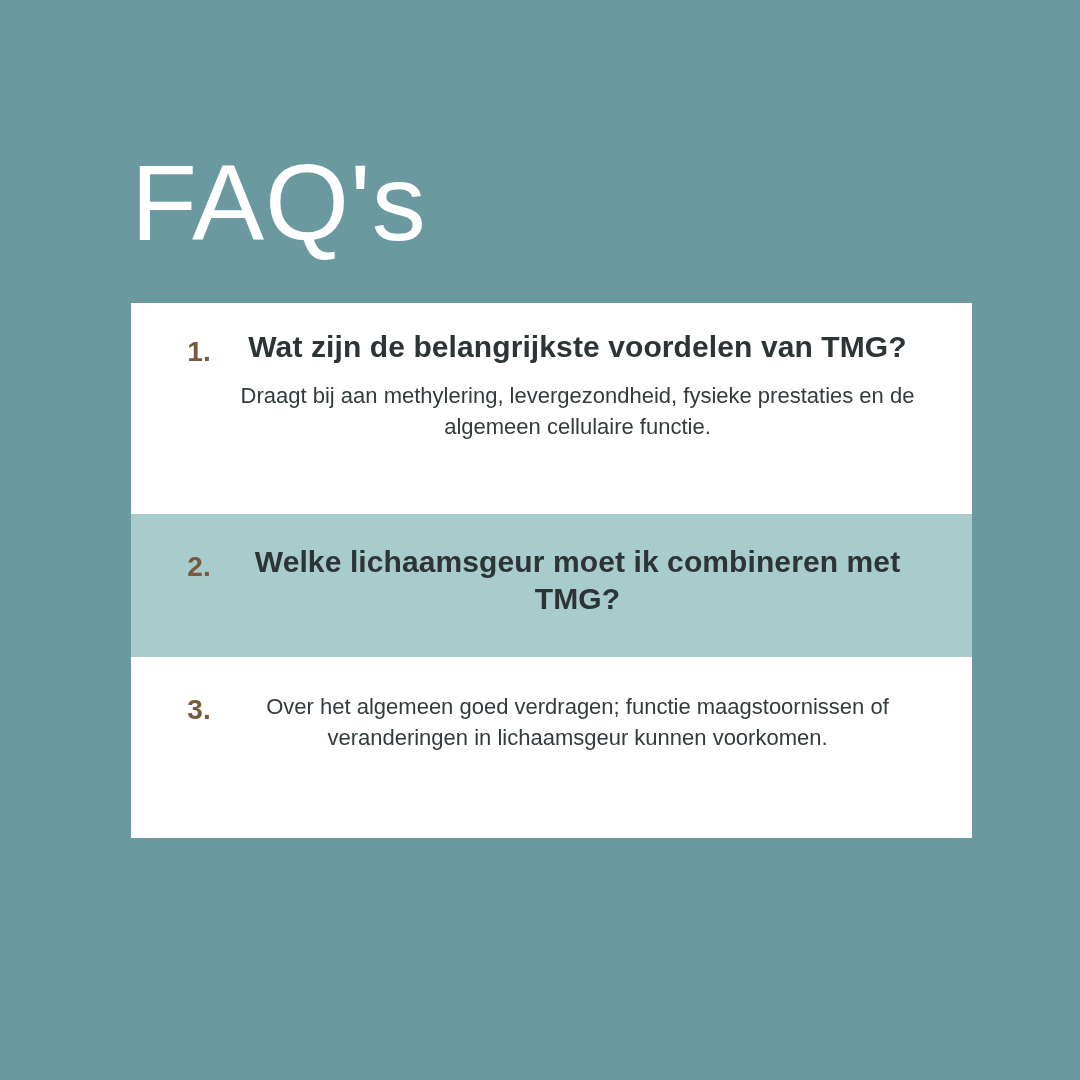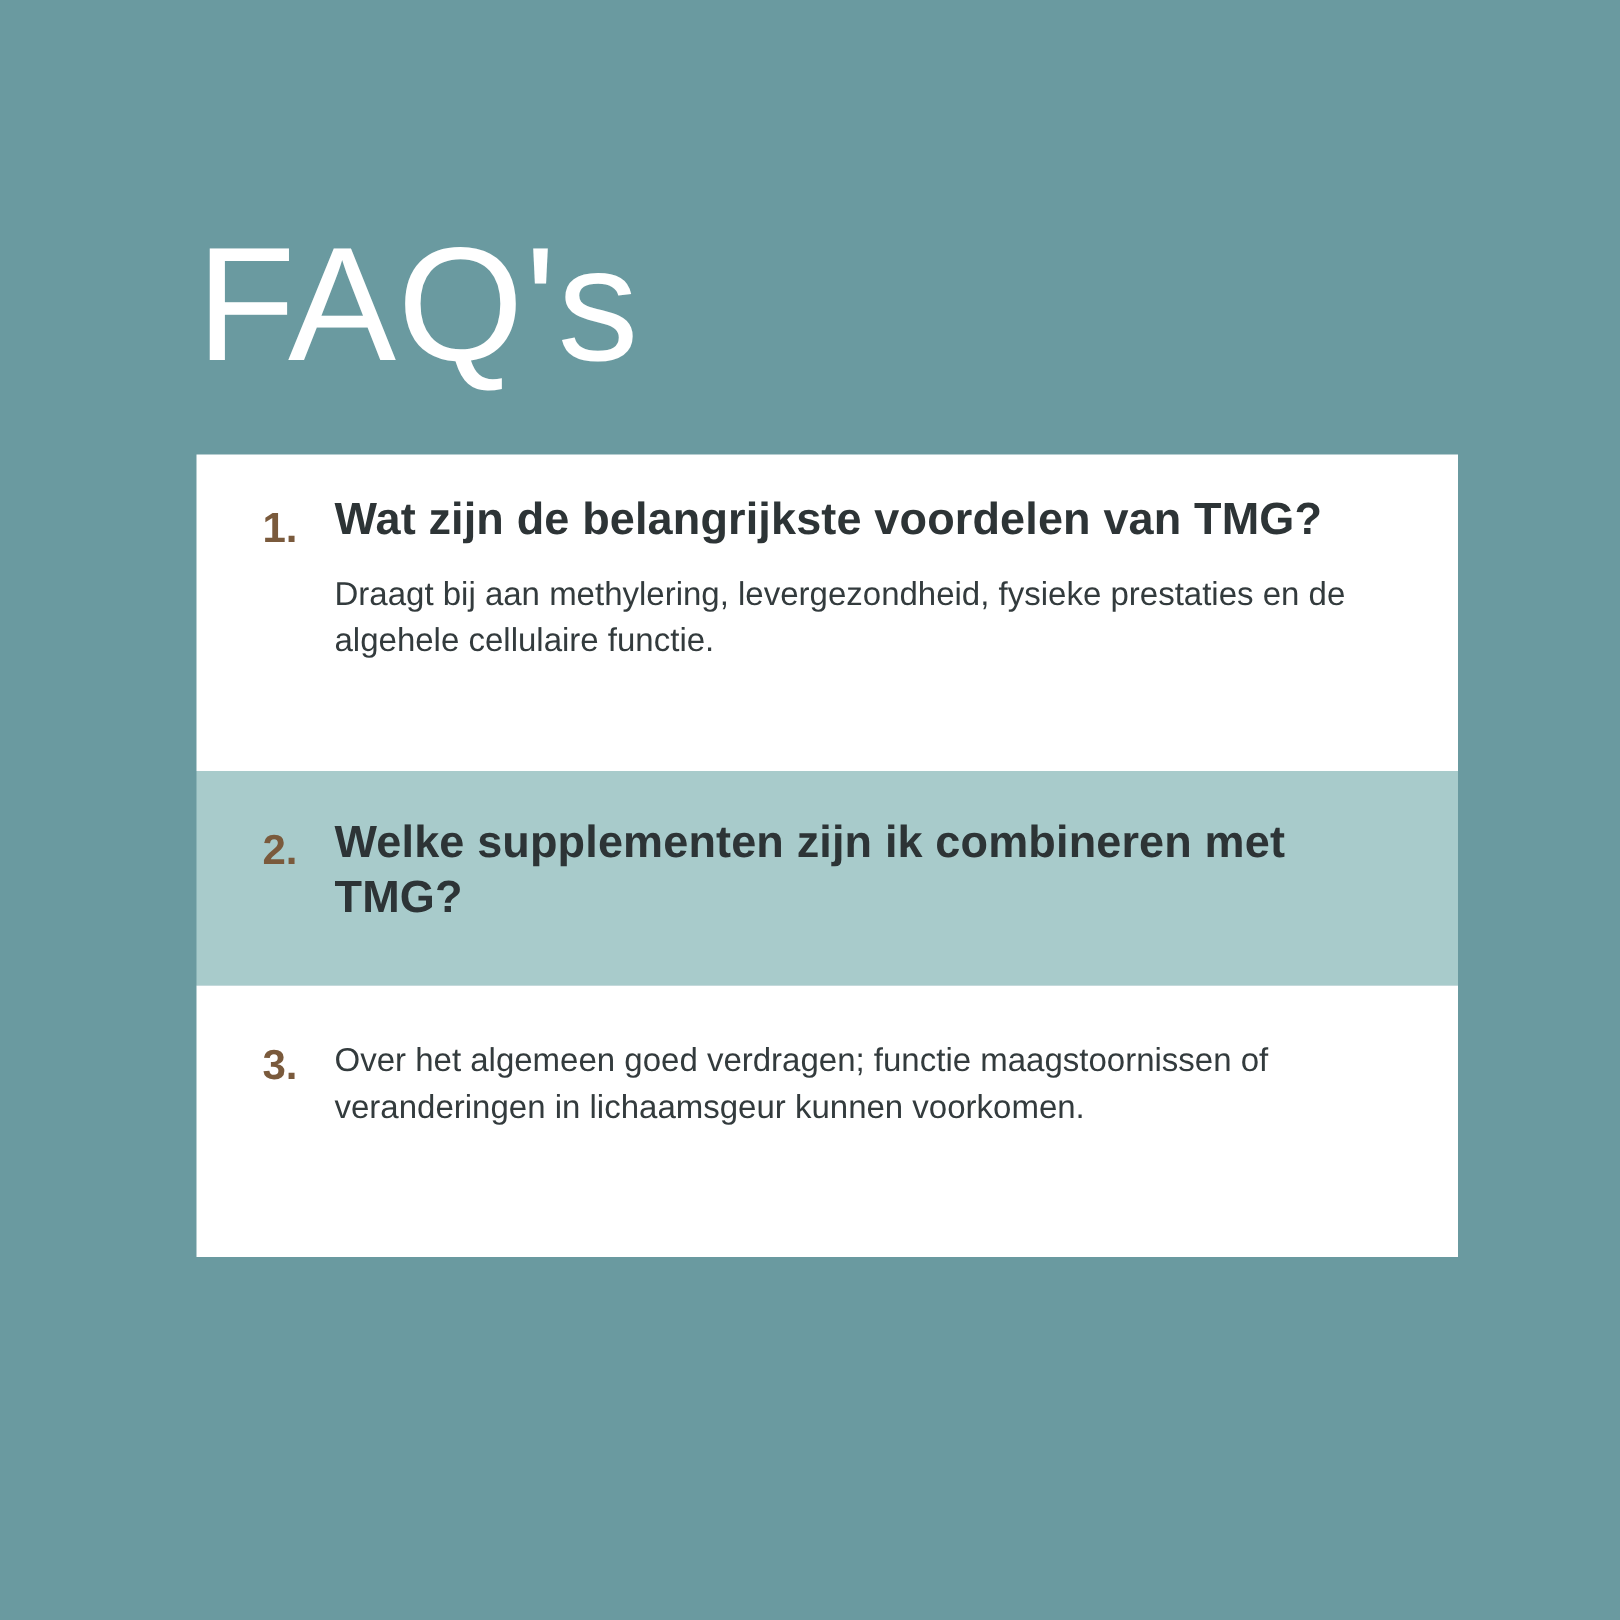--- a/index.html
+++ b/index.html
@@ -12,20 +12,21 @@
     background: #6a9aa0;
     font-family: "Liberation Sans", sans-serif;
     overflow: hidden;
   }
   .page {
     position: relative;
     width: 976px;
     height: 1080px;
     background: #6a9aa0;
     box-sizing: border-box;
+    text-align: center;
   }
   .title {
     position: absolute;
     left: 131px;
     top: 146px;
     font-size: 108px;
     font-weight: 300;
     color: #ffffff;
     letter-spacing: 1px;
     line-height: 1.05;
@@ -87,28 +88,28 @@
 <div class="page">
 
   <div class="title">FAQ's</div>
 
   <div class="faq-list">
 
     <div class="faq-item light item-1">
       <div class="num">1.</div>
       <div class="content">
         <p class="q">Wat zijn de belangrijkste voordelen van TMG?</p>
-        <p class="a">Draagt bij aan methylering, levergezondheid, fysieke prestaties en de algehele cellulaire functie.</p>
+        <p class="a">Draagt bij aan methylering, levergezondheid, fysieke prestaties en de algemeen cellulaire functie.</p>
       </div>
     </div>
 
     <div class="faq-item tinted item-2">
       <div class="num">2.</div>
       <div class="content">
-        <p class="q">Welke supplementen zijn ik combineren met TMG?</p>
+        <p class="q">Welke lichaamsgeur moet ik combineren met TMG?</p>
       </div>
     </div>
 
     <div class="faq-item light item-3">
       <div class="num">3.</div>
       <div class="content">
         <p class="a">Over het algemeen goed verdragen; functie maagstoornissen of veranderingen in lichaamsgeur kunnen voorkomen.</p>
       </div>
     </div>
 

